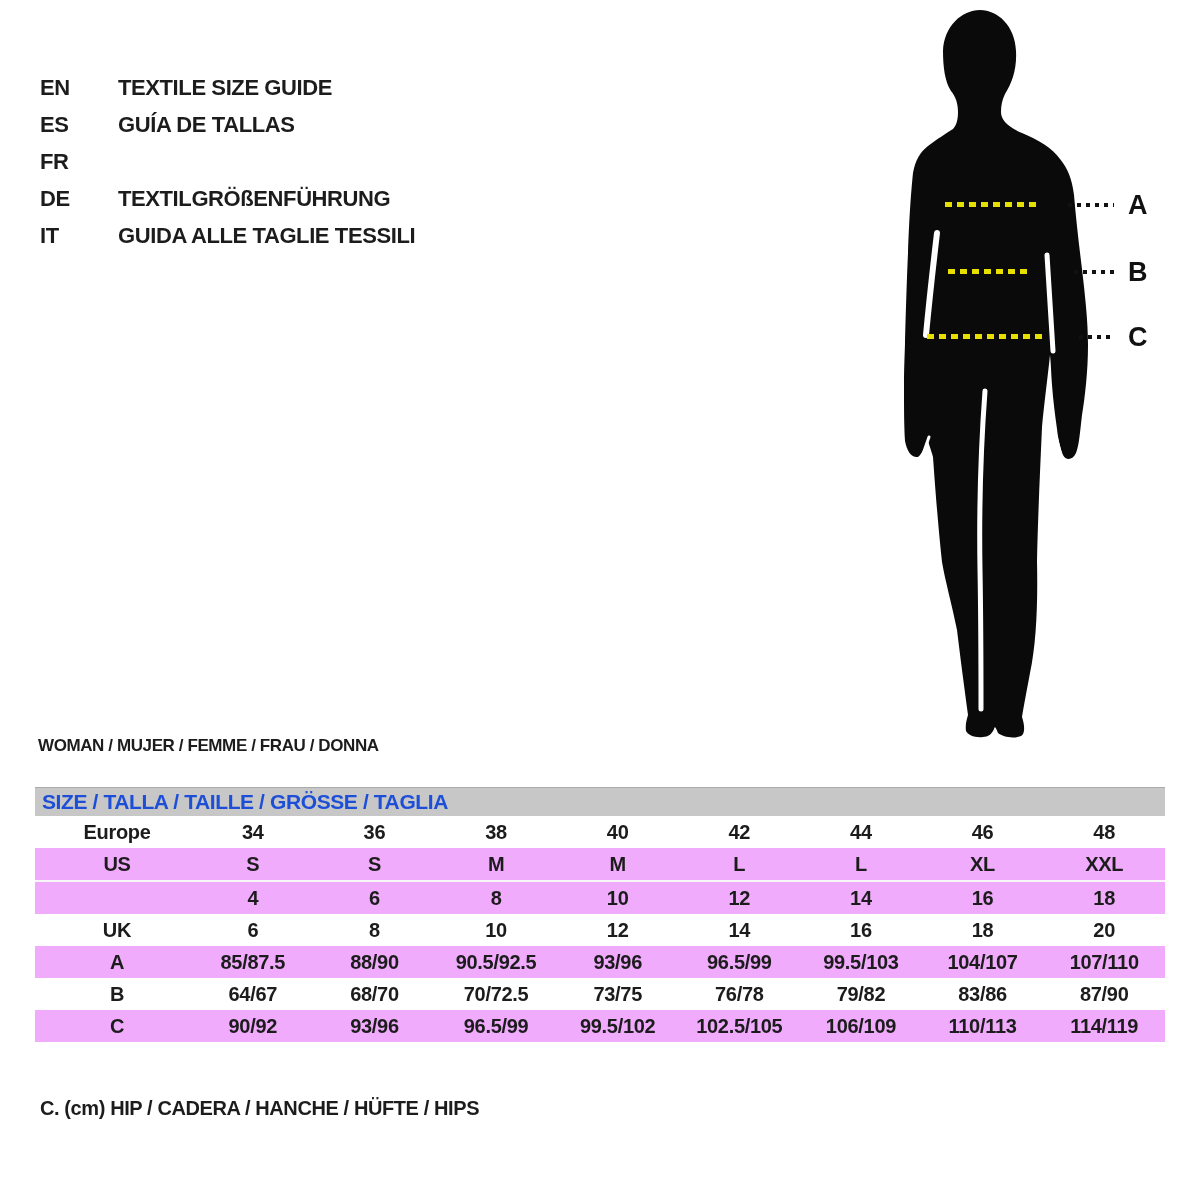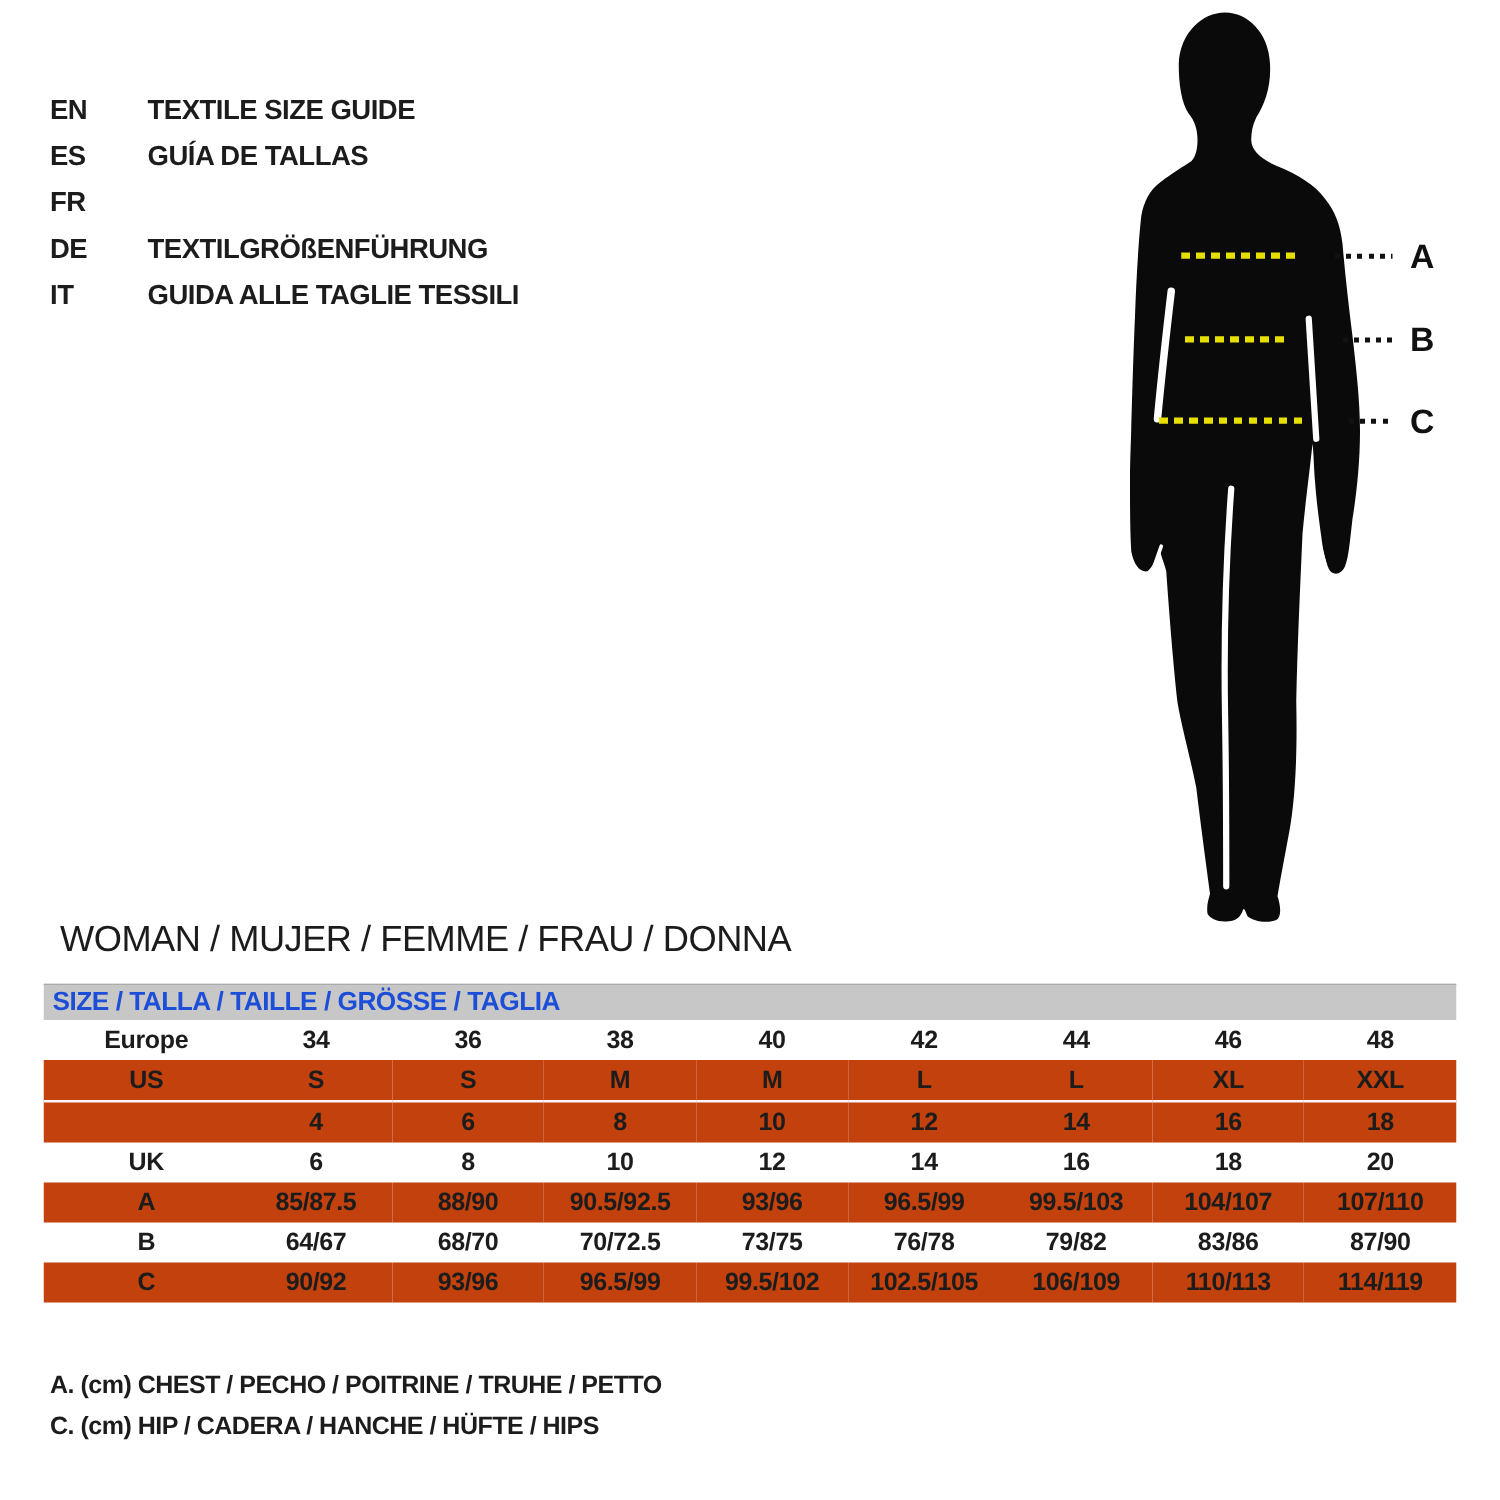--- a/index.html
+++ b/index.html
@@ -22,38 +22,38 @@
   .measure-c{left:927px;top:334px;width:119px;}
   .pointer-line{position:absolute;height:4px;background-image:repeating-linear-gradient(90deg,#111 0 4px,transparent 4px 9px);}
   .pointer-a{left:1068px;top:203px;width:46px;}
   .pointer-b{left:1074px;top:270px;width:40px;}
   .pointer-c{left:1079px;top:335px;width:35px;}
   .marker-label{position:absolute;font-size:27px;font-weight:600;color:#111;}
   .marker-label-a{left:1128px;top:190px;}
   .marker-label-b{left:1128px;top:257px;}
   .marker-label-c{left:1128px;top:322px;}
   
-  .section-heading{position:absolute;left:48px;top:736px;font-size:29px;font-weight:normal;letter-spacing:-0.4px;white-space:nowrap;}
+  .section-heading{position:absolute;left:38px;top:736px;font-size:17px;font-weight:bold;letter-spacing:-0.4px;white-space:nowrap;}
   
   .table-header-bar{
     position:absolute;left:35px;top:787px;width:1130px;height:29px;
     background:#c7c7c7;border-top:1px solid #ababab;box-sizing:border-box;
     display:flex;align-items:center;padding-left:7px;
     font-size:21px;font-weight:bold;color:#1d4ed8;letter-spacing:-0.4px;
   }
   table.size-table{
     position:absolute;left:35px;top:816px;width:1130px;
     border-collapse:collapse;table-layout:fixed;
   }
   table.size-table td{
     height:32px;padding:0;font-size:20px;font-weight:bold;color:#1c1c1c;
     text-align:center;vertical-align:middle;letter-spacing:-0.3px;white-space:nowrap;
   }
   table.size-table td.row-label{text-align:center;padding-left:7px;width:150px;}
-  tr.shaded{background:#c2410c;}
+  tr.shaded{background:#f0abfc;}
   tr.sep td{border-top:2px solid #f7f7f7;}
   
   .legend{position:absolute;left:40px;top:1092px;}
   .legend-line{font-size:20px;font-weight:bold;line-height:33px;letter-spacing:-0.4px;white-space:nowrap;}
 </style>
 </head>
 <body>
 
 <div class="lang-list">
   <div class="lang-row">
@@ -217,15 +217,14 @@
         <td>99.5/102</td>
         <td>102.5/105</td>
         <td>106/109</td>
         <td>110/113</td>
         <td>114/119</td>
       </tr>
     </tbody>
 </table>
 
 <div class="legend">
-  <div class="legend-line">A. (cm) CHEST / PECHO / POITRINE / TRUHE / PETTO</div>
   <div class="legend-line">C. (cm) HIP / CADERA / HANCHE / HÜFTE / HIPS</div>
 </div>
 
 </body></html>

